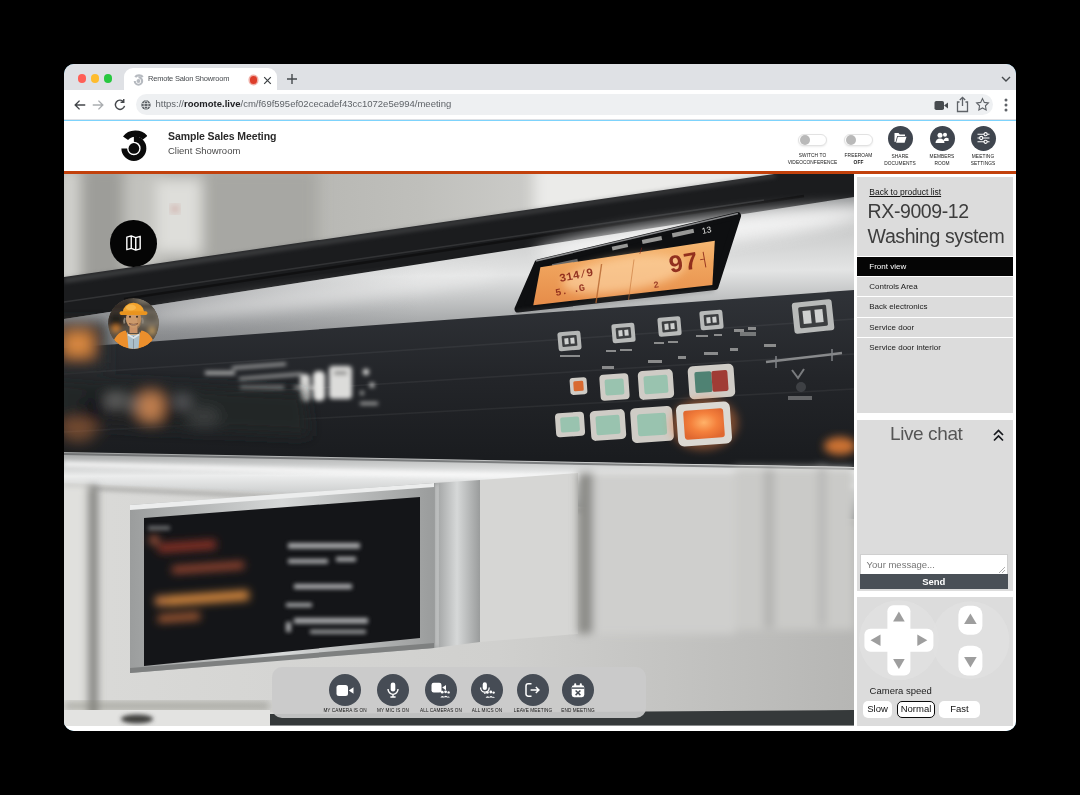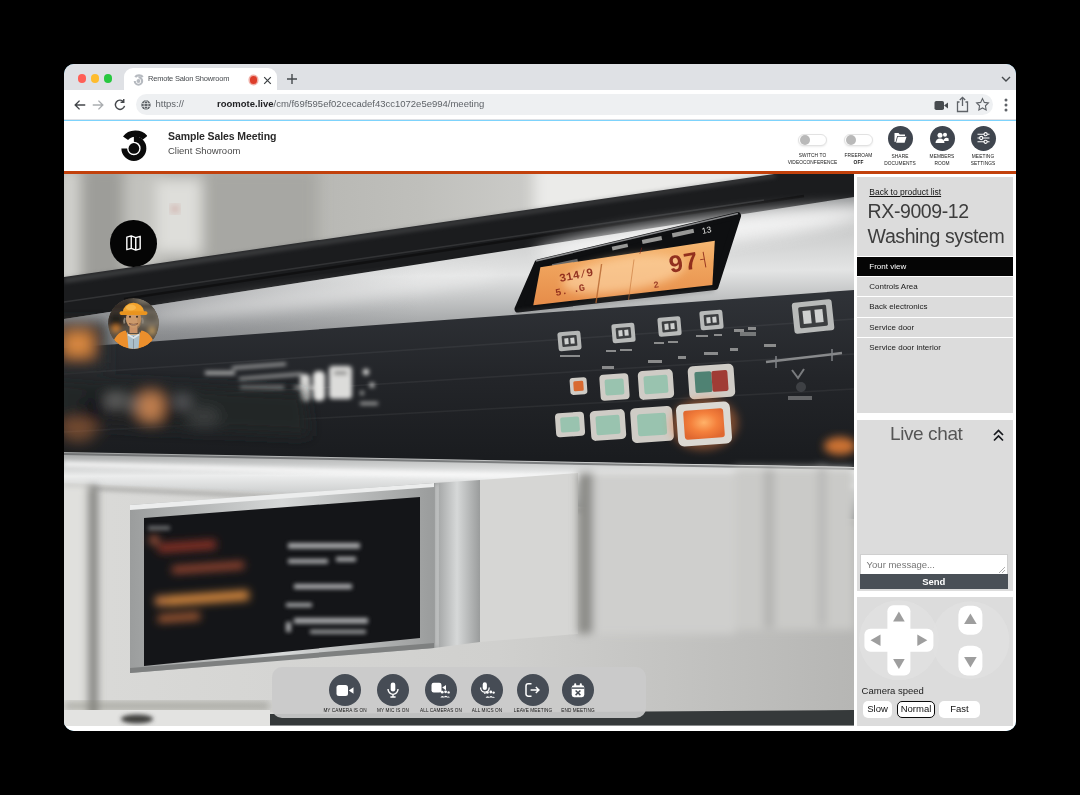--- a/index.html
+++ b/index.html
@@ -14,21 +14,21 @@
     border-radius:9px 9px 0 0; }
   #tabtitle { position:absolute; left:24.5px; top:5.5px; font-size:7.5px; letter-spacing:-0.2px; color:#45494d; white-space:nowrap; }
   #tabdot { position:absolute; left:126.2px; top:8.3px; width:7.6px; height:7.6px; border-radius:50%; background:#dd3e2b; box-shadow:0 0 0 1.5px #f0b1a9;}
   #newtab { position:absolute; left:218.4px; top:5px; width:20px; height:20px; color:#45494d; }
   #tsearch { position:absolute; left:932px; top:5px; width:20px; height:20px; color:#45494d;}
   
   #toolbar { position:absolute; left:0; top:26px; width:952px; height:30px; background:#fff;
     border-bottom:1px solid #dfe1e5; }
   #urlpill { position:absolute; left:72px; top:4.2px; width:857px; height:21px; background:#eef0f2; border-radius:11px; }
   #urltext { position:absolute; left:19.5px; top:4px; font-size:9.5px; color:#5f6368; white-space:nowrap; letter-spacing:0px;}
-  #urltext b { color:#202124; font-weight:700;margin-left:33px; }
+  #urltext b { color:#202124; font-weight:700; }
   
   #header { position:absolute; left:0; top:57px; width:952px; height:52.5px; background:#fff;
     border-bottom:3px solid #c2410c; }
   #htitle { position:absolute; left:104px; top:9px; font-size:10.5px; font-weight:700; color:#2a2a2a; letter-spacing:-0.1px;}
   #hsub { position:absolute; left:104px; top:24px; font-size:9.5px; color:#4a4a4a; }
   .hctl { position:absolute; top:0; text-align:center; }
   .toggle { position:relative; width:29px; height:11.5px; background:#fff; border:1px solid #e2e2e2; border-radius:6px; margin:0 auto; box-shadow:0 1px 2px rgba(0,0,0,.08);}
   .knob { position:absolute; left:0.5px; top:0.25px; width:10px; height:10px; border-radius:50%; background:#b9b9b9; }
   .circbtn { width:25px; height:25px; border-radius:50%; background:#3f454e; margin:0 auto;
     display:flex; align-items:center; justify-content:center; }
@@ -57,21 +57,21 @@
     display:flex; align-items:center; padding-left:12.7px; }
   .vrow.active { background:#050505; color:#fff; }
   #chattitle { position:absolute; left:13.4px; top:3.5px; font-size:19px; color:#565656; letter-spacing:-0.4px;margin-left:20px;}
   #chatchev { position:absolute; right:9px; top:9px; }
   #chatta { position:absolute; left:3px; top:134px; width:148.3px; height:19.1px; background:#fff;
     border:1px solid #cfcfcf; font-size:9.5px; color:#757575; padding:4px 0 16px 6px; }
   #send { position:absolute; left:3px; top:154.3px; width:148.3px; height:15.5px; background:#4a5057;
     color:#fff; font-size:9.5px; font-weight:700; text-align:center; line-height:15.5px; }
   .spdbtn { position:absolute; top:104px; height:16.5px; background:#fff; border-radius:5px;
     font-size:9.5px; color:#111; text-align:center; line-height:16.5px; }
-  #camspeed { position:absolute; left:5px; top:88px; font-size:9.5px; color:#222; }
+  #camspeed { position:absolute; left:13px; top:88px; font-size:9.5px; color:#222; }
 </style>
 </head>
 <body>
 <div id="win">
 
   <div id="tabbar">
     <div class="tl" style="left:13.5px; background:#ff5f57;"></div>
     <div class="tl" style="left:26.5px; background:#febc2e;"></div>
     <div class="tl" style="left:39.5px; background:#28c840;"></div>
     <div id="tab">

